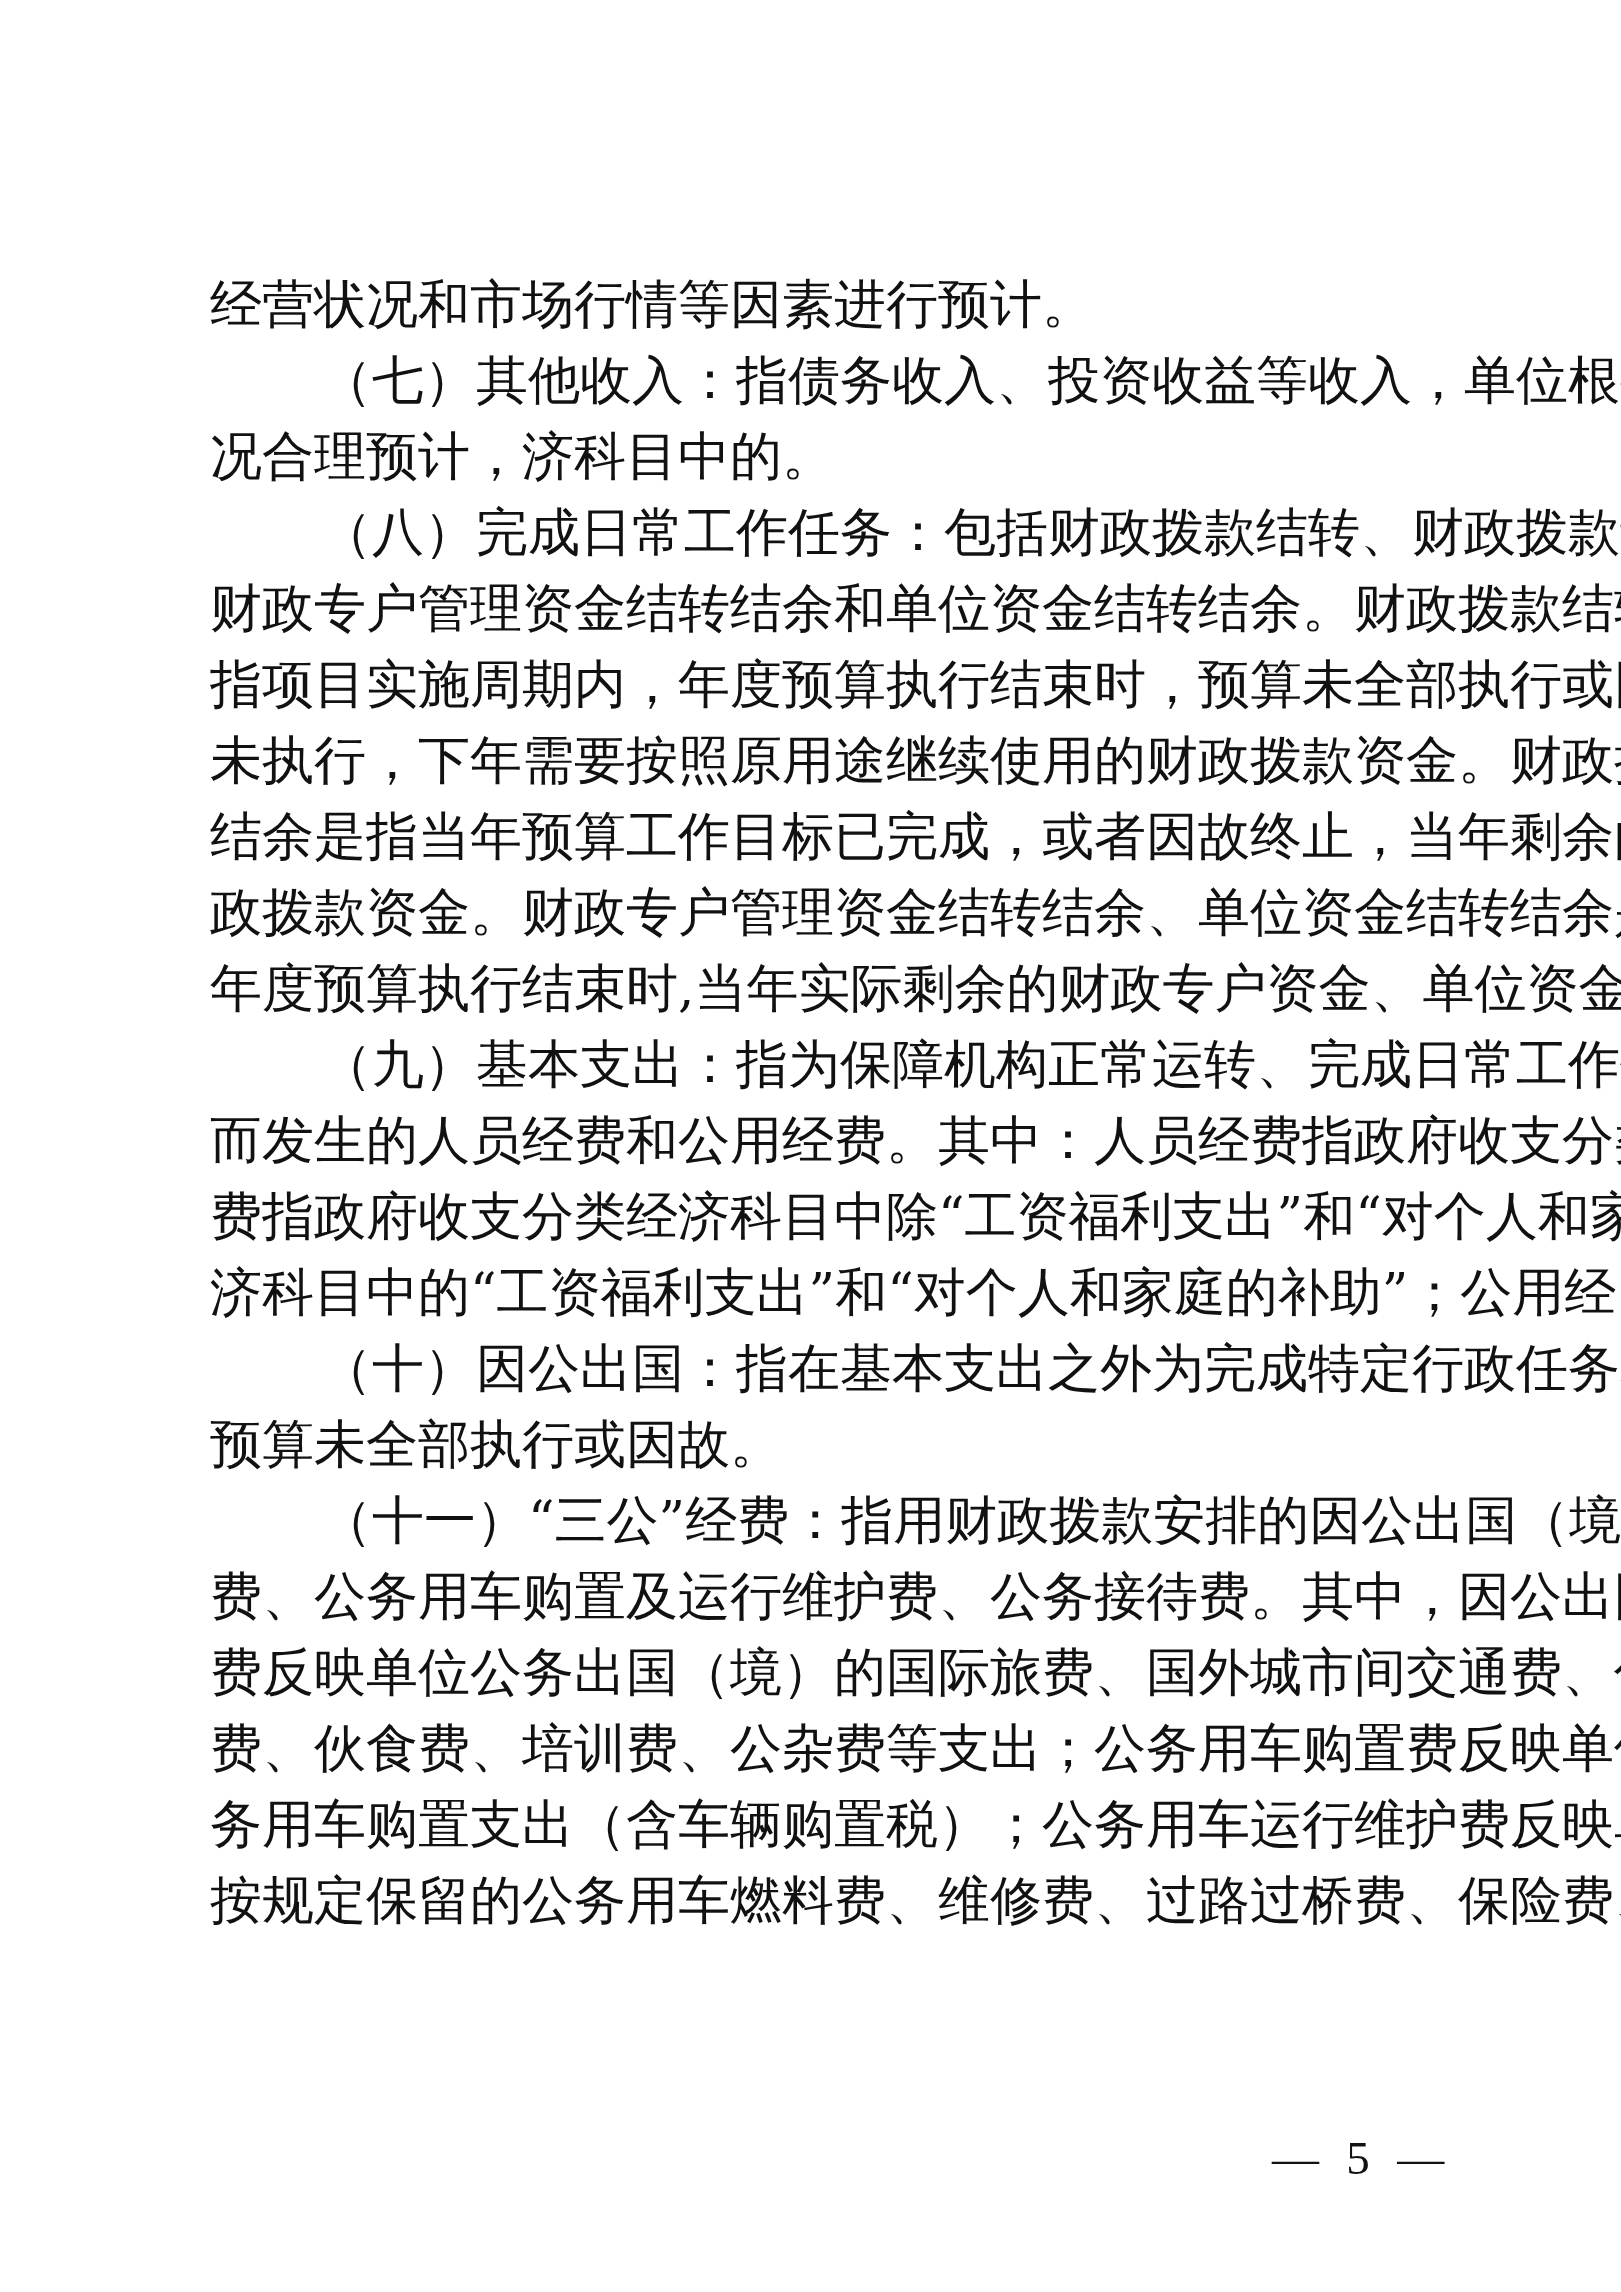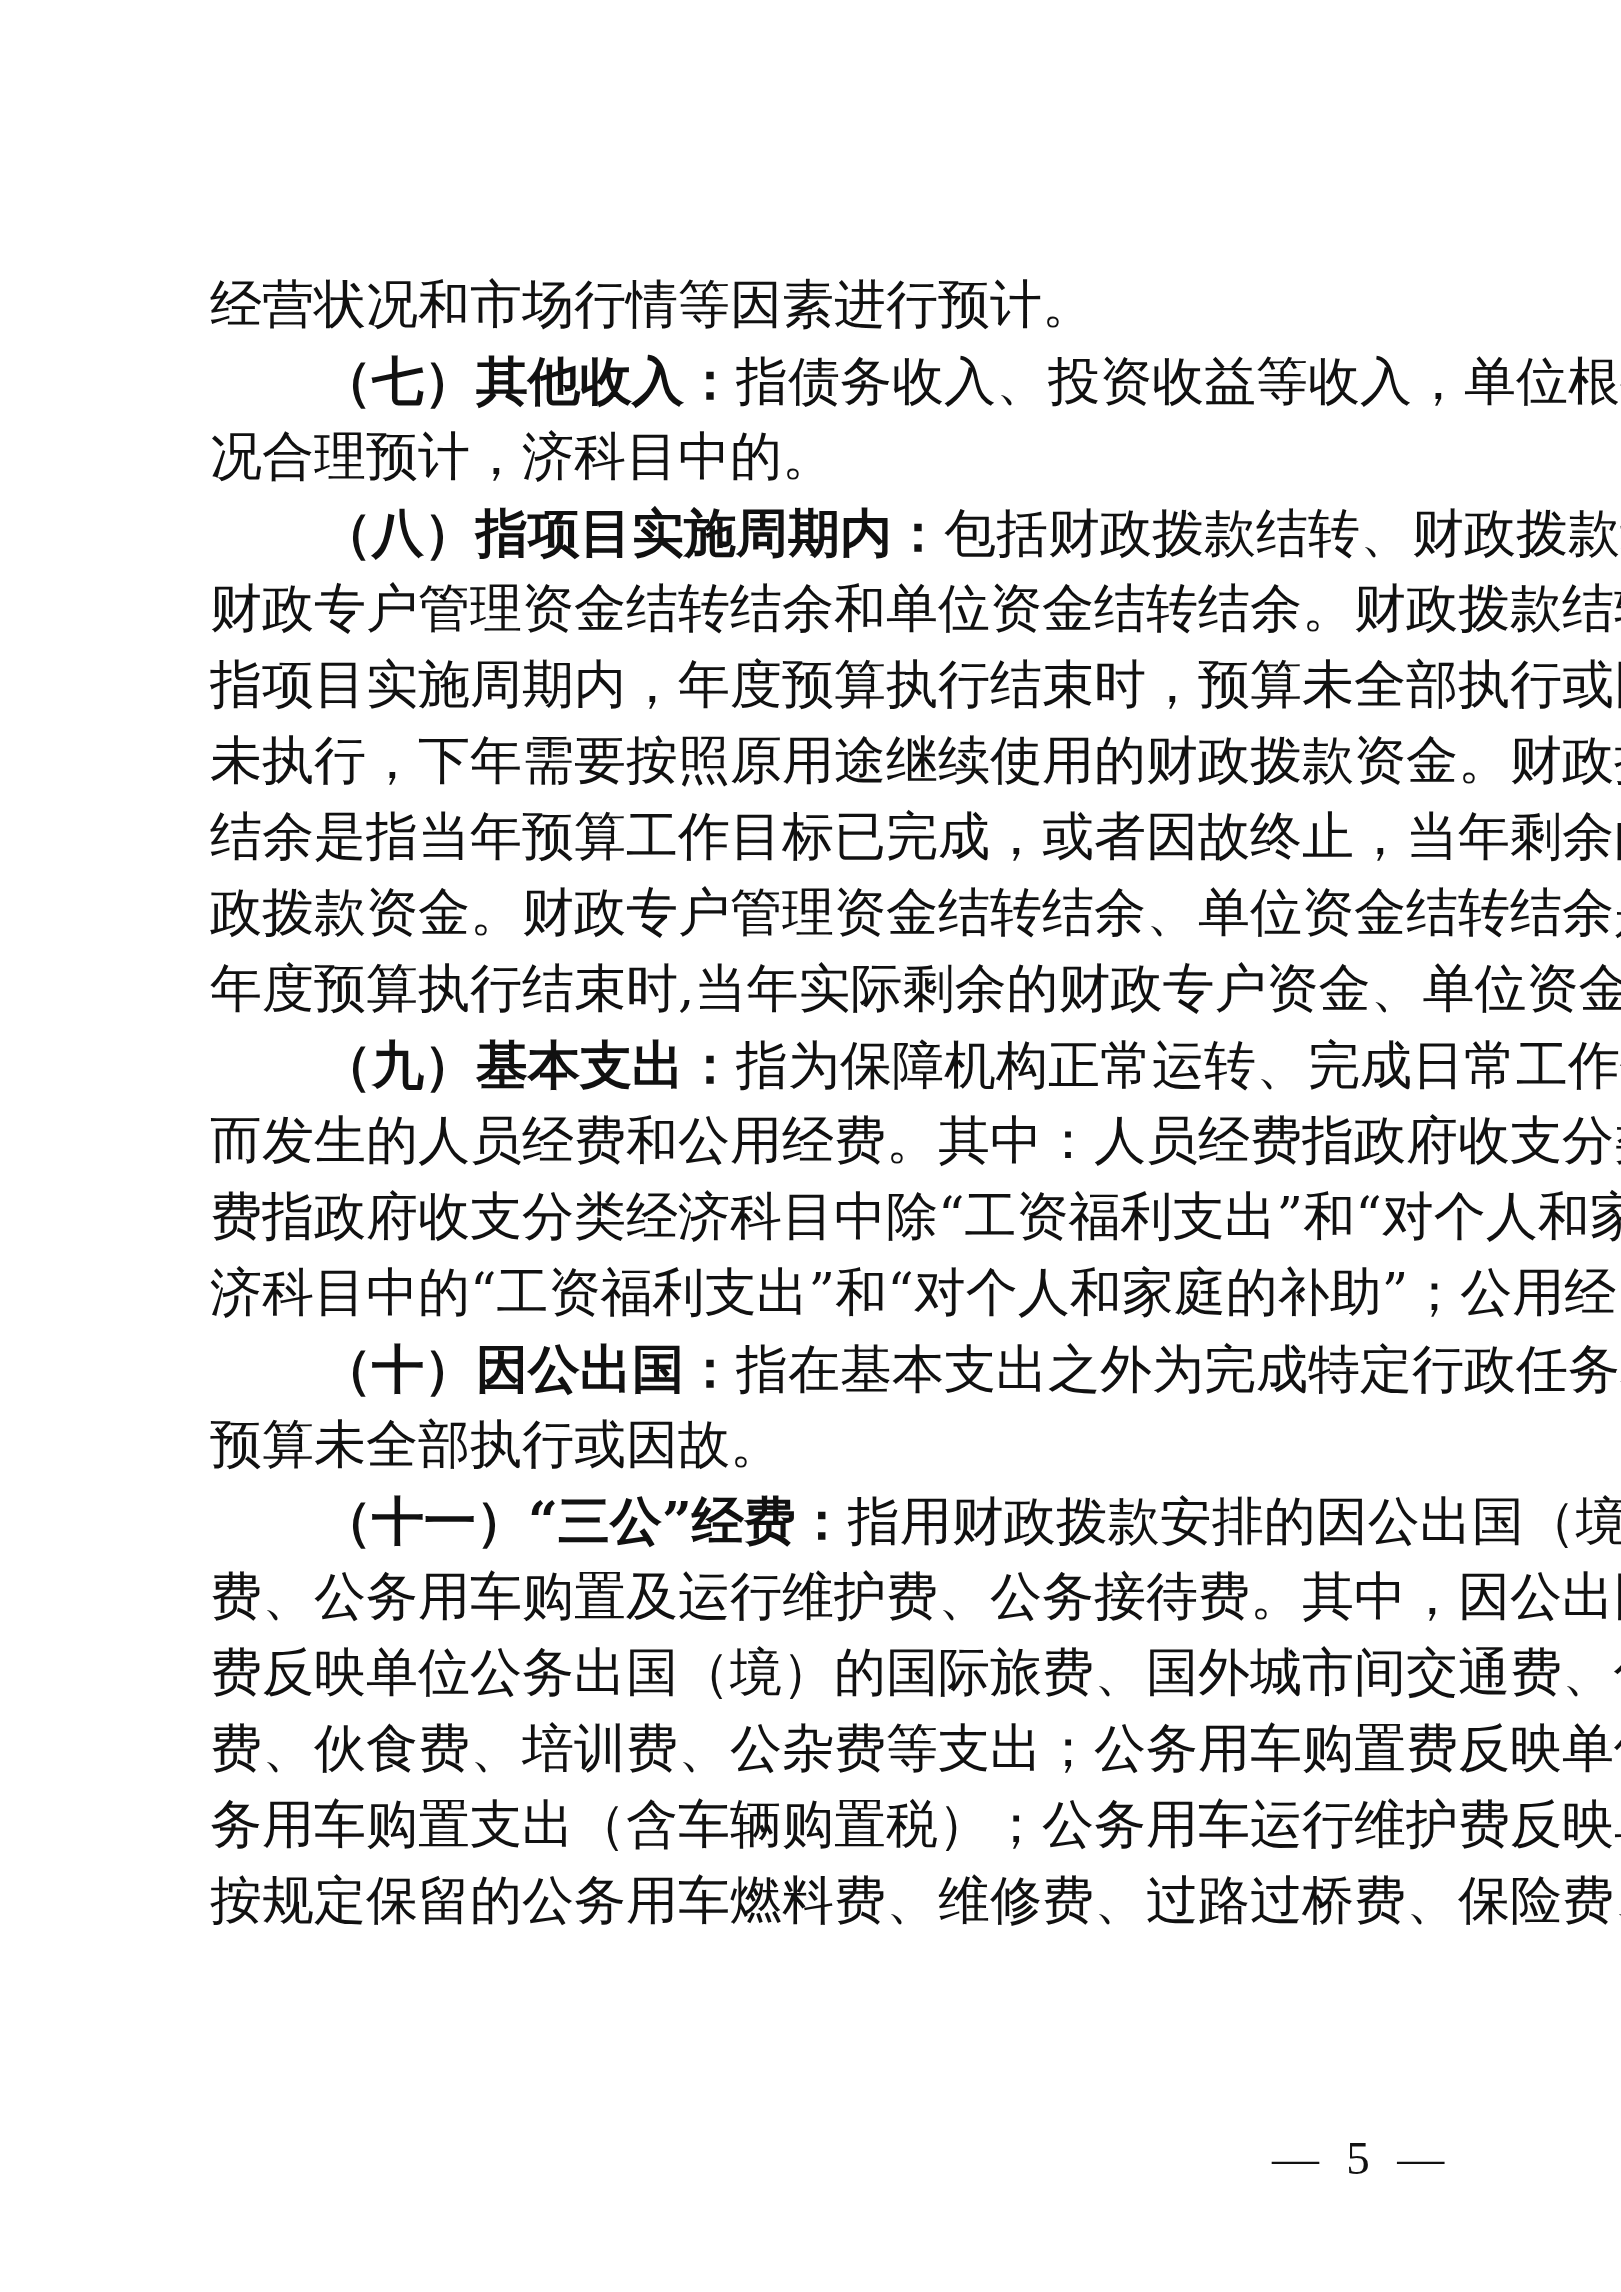--- a/index.html
+++ b/index.html
@@ -38,42 +38,42 @@
       text-align-last: justify;
       letter-spacing: 0;
     }
     .line.last {
       text-align-last: left;
     }
     .line.indent {
       padding-left: 110px;
     }
     .bold {
-      font-weight: bold;
+      font-weight: normal;
     }
     .page-number {
       position: absolute;
       top: 2129px;
       right: 169px;
       font-size: 47px;
       line-height: 59px;
       font-family: "Liberation Serif", "DejaVu Serif", serif;
       letter-spacing: 7.8px;
       white-space: nowrap;
     }
   </style>
 </head>
 <body>
 
 <div class="page">
   <div class="text-block">
     <div class="line last"><span>经营状况和市场行情等因素进行预计。</span></div>
     <div class="line indent"><span class="bold">（七）其他收入：</span><span>指债务收入、投资收益等收入，单位根据情</span></div>
     <div class="line last"><span>况合理预计，济科目中的。</span></div>
-    <div class="line indent"><span class="bold">（八）指项目实施周期内：</span><span>包括财政拨款结转、财政拨款结余、</span></div>
+    <div class="line indent"><span class="bold">（八）完成日常工作任务：</span><span>包括财政拨款结转、财政拨款结余、</span></div>
     <div class="line"><span>财政专户管理资金结转结余和单位资金结转结余。财政拨款结转是</span></div>
     <div class="line"><span>指项目实施周期内，年度预算执行结束时，预算未全部执行或因故</span></div>
     <div class="line"><span>未执行，下年需要按照原用途继续使用的财政拨款资金。财政拨款</span></div>
     <div class="line"><span>结余是指当年预算工作目标已完成，或者因故终止，当年剩余的财</span></div>
     <div class="line"><span>政拨款资金。财政专户管理资金结转结余、单位资金结转结余是指</span></div>
     <div class="line last"><span>年度预算执行结束时,当年实际剩余的财政专户资金、单位资金。</span></div>
     <div class="line indent"><span class="bold">（九）基本支出：</span><span>指为保障机构正常运转、完成日常工作任务</span></div>
     <div class="line"><span>而发生的人员经费和公用经费。其中：人员经费指政府收支分类经</span></div>
     <div class="line"><span>费指政府收支分类经济科目中除“工资福利支出”和“对个人和家</span></div>
     <div class="line"><span>济科目中的“工资福利支出”和“对个人和家庭的补助”；公用经</span></div>

